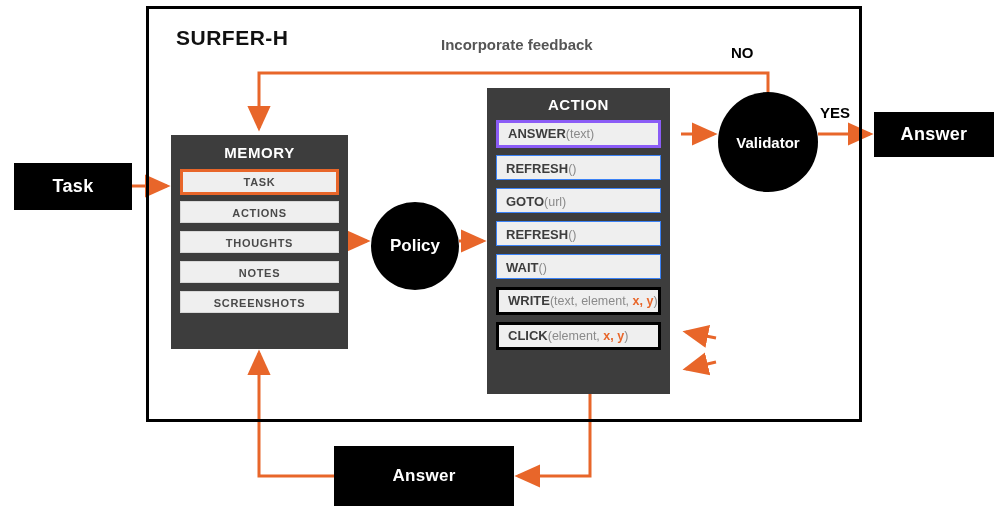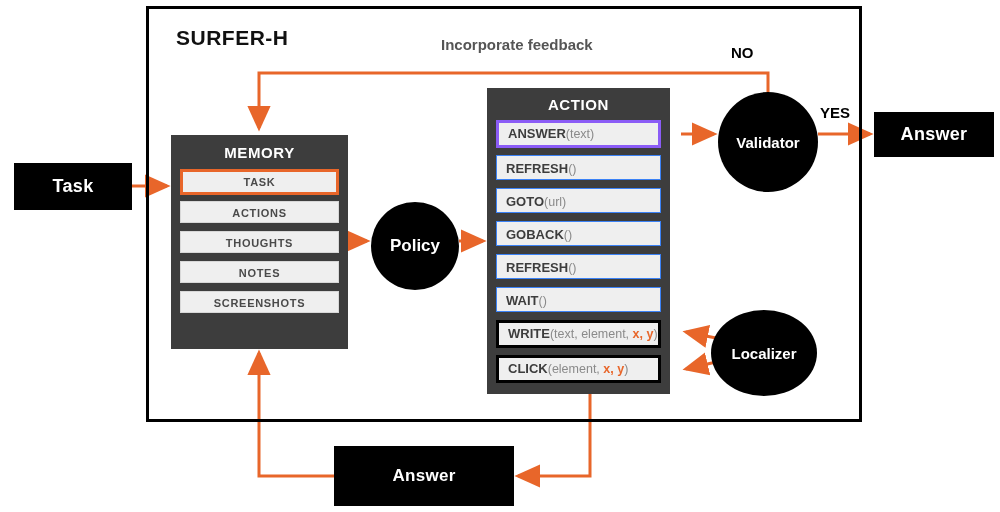--- a/index.html
+++ b/index.html
@@ -155,40 +155,38 @@
 
   <div class="lbl" id="feedback-label">Incorporate feedback</div>
   <div class="lbl" id="no-label">NO</div>
   <div class="lbl" id="yes-label">YES</div>
 
   <div class="blackbox" id="task-box">Task</div>
   <div class="blackbox" id="answer-box">Answer</div>
   <div class="blackbox" id="browser-box">Answer</div>
   <div class="circle" id="policy-circle">Policy</div>
   <div class="circle" id="validator-circle">Validator</div>
-  <div class="circle" id="localizer-circle">Localizer</div>
 
   <div class="panel" id="memory-panel">
     <div class="panel-title">MEMORY</div>
     <div id="memory-slots">
         <div class="mem-slot hl">TASK</div>
         <div class="mem-slot">ACTIONS</div>
         <div class="mem-slot">THOUGHTS</div>
         <div class="mem-slot">NOTES</div>
         <div class="mem-slot">SCREENSHOTS</div>
       </div>
   </div>
 
   <div class="panel" id="action-panel">
     <div class="panel-title">ACTION</div>
     <div id="action-slots">
         <div class="act-slot hl-orange"><span class="fn">ANSWER</span><span>(text)</span></div>
         <div class="act-slot"><span class="fn">REFRESH</span><span>()</span></div>
         <div class="act-slot"><span class="fn">GOTO</span><span>(url)</span></div>
-        <div class="act-slot"><span class="fn">GOBACK</span><span>()</span></div>
         <div class="act-slot"><span class="fn">REFRESH</span><span>()</span></div>
         <div class="act-slot"><span class="fn">WAIT</span><span>()</span></div>
         <div class="act-slot hl-black"><span class="fn">WRITE</span><span>(text, element, </span><span class="xy">x, y</span><span>)</span></div>
         <div class="act-slot hl-black"><span class="fn">CLICK</span><span>(element, </span><span class="xy">x, y</span><span>)</span></div>
       </div>
   </div>
 
 </div>
 
 </body></html>

